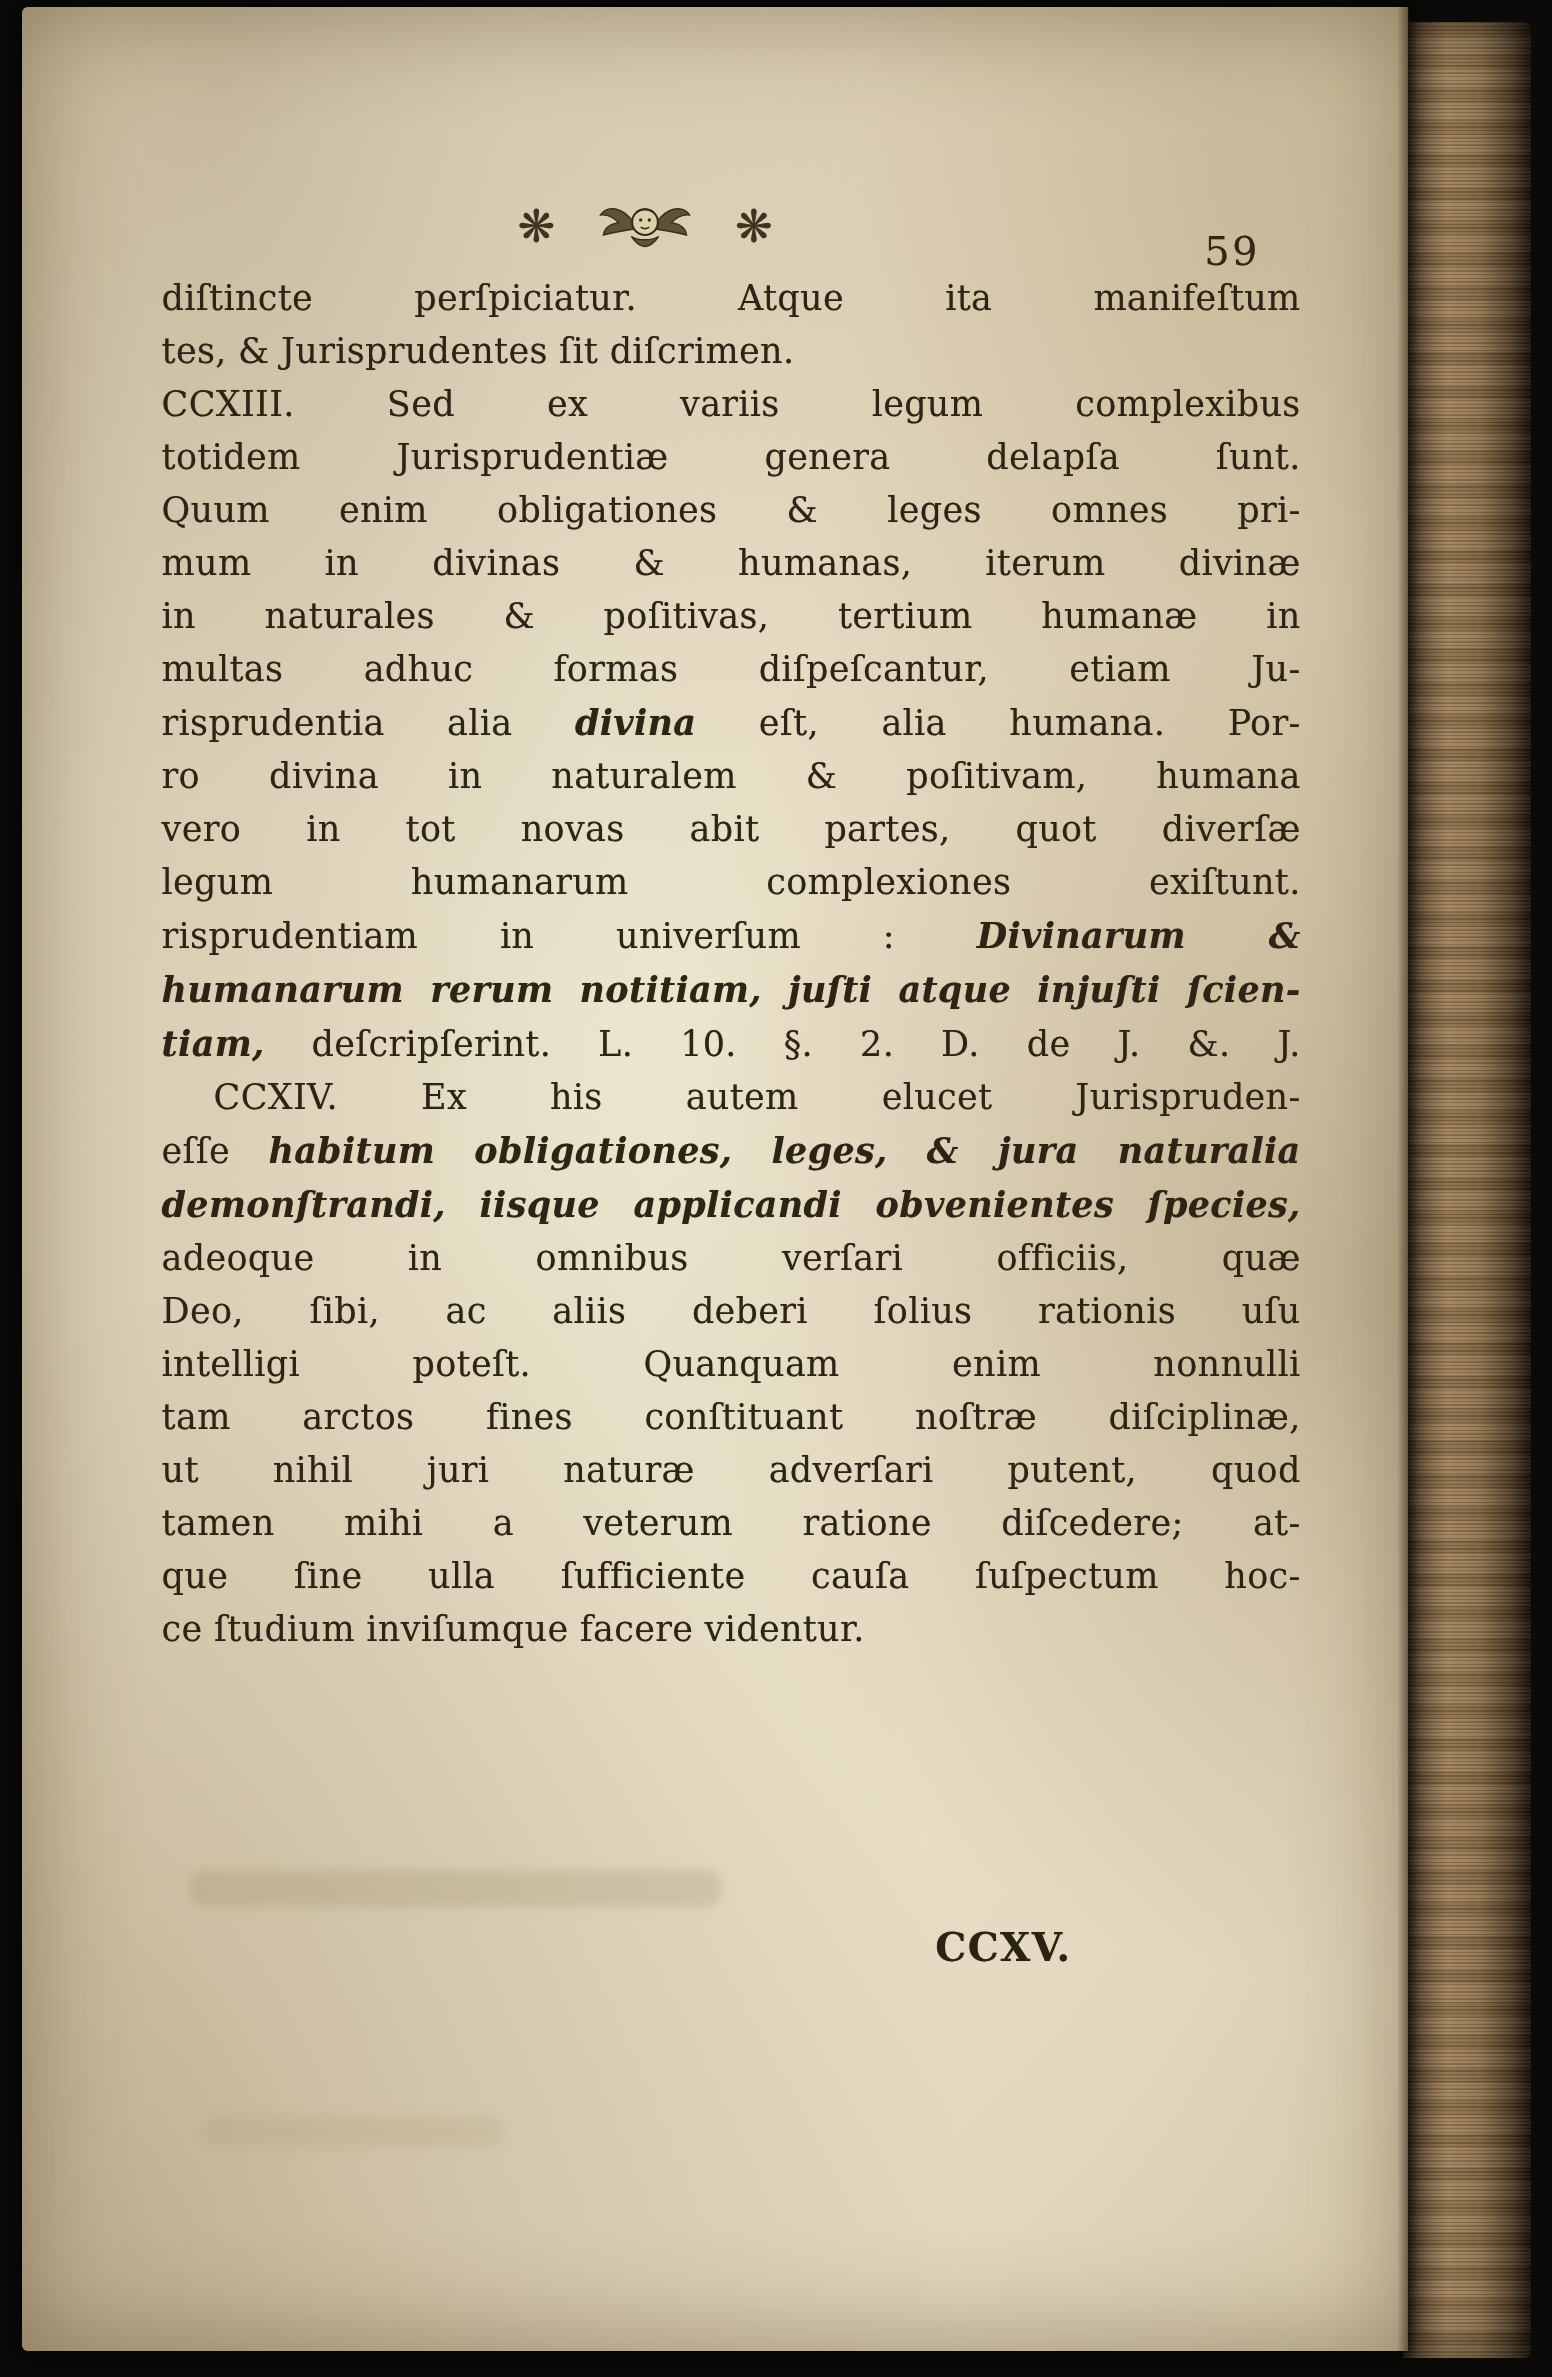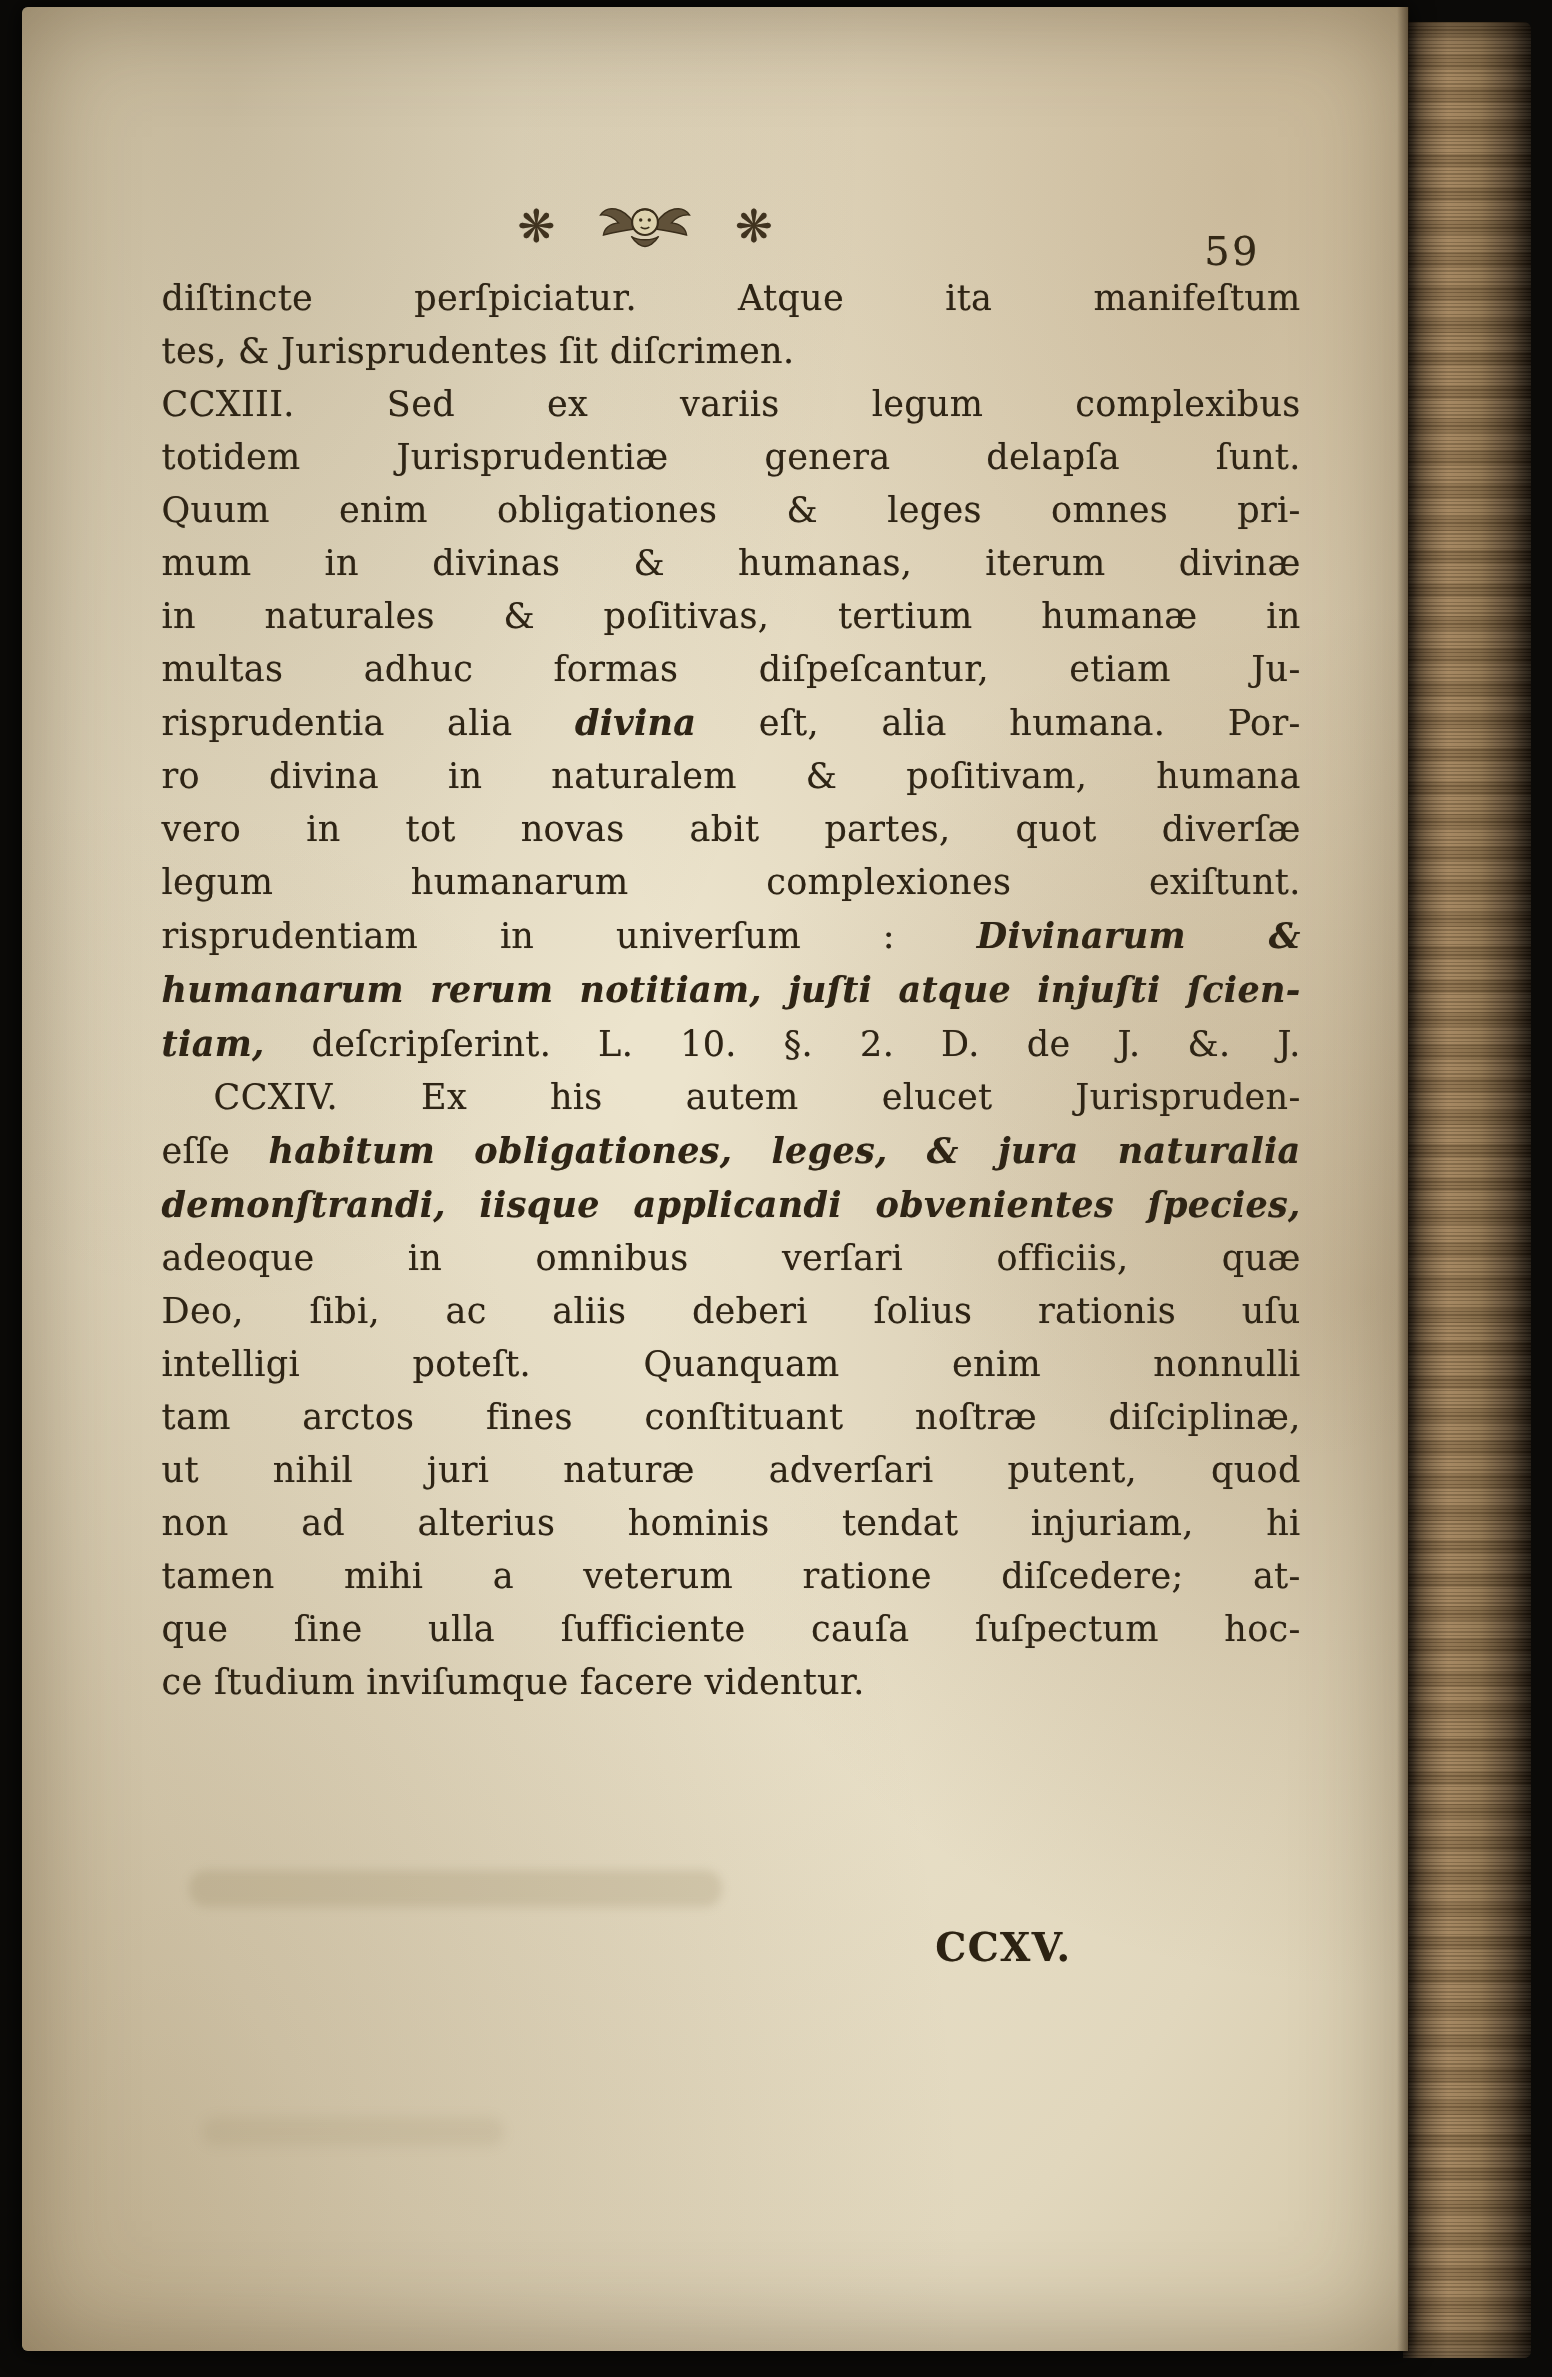--- a/index.html
+++ b/index.html
@@ -116,21 +116,20 @@
       <div class="line"><span class="it">humanarum rerum notitiam, juſti atque injuſti ſcien-</span></div>
       <div class="line"><span class="it">tiam,</span><span> deſcripſerint. L. 10. §. 2. D. de J. &amp;. J.</span></div>
       <div class="line indent"><span>CCXIV. Ex his autem elucet Jurispruden-</span></div>
       <div class="line"><span>eſſe </span><span class="it">habitum obligationes, leges, &amp; jura naturalia</span></div>
       <div class="line"><span class="it">demonſtrandi, iisque applicandi obvenientes ſpecies,</span></div>
       <div class="line"><span>adeoque in omnibus verſari officiis, quæ</span></div>
       <div class="line"><span>Deo, ſibi, ac aliis deberi ſolius rationis uſu</span></div>
       <div class="line"><span>intelligi poteſt. Quanquam enim nonnulli</span></div>
       <div class="line"><span>tam arctos fines conſtituant noſtræ diſciplinæ,</span></div>
       <div class="line"><span>ut nihil juri naturæ adverſari putent, quod</span></div>
-      <div class="line"><span>non ad alterius hominis tendat injuriam, hi</span></div>
       <div class="line"><span>tamen mihi a veterum ratione diſcedere; at-</span></div>
       <div class="line"><span>que ſine ulla ſufficiente cauſa ſuſpectum hoc-</span></div>
       <div class="line end"><span>ce ſtudium inviſumque facere videntur.</span></div>
     </div>
 
   <div class="smudge"></div>
   <div class="smudge2"></div>
 
   <div class="catchword">CCXV.</div>
 

